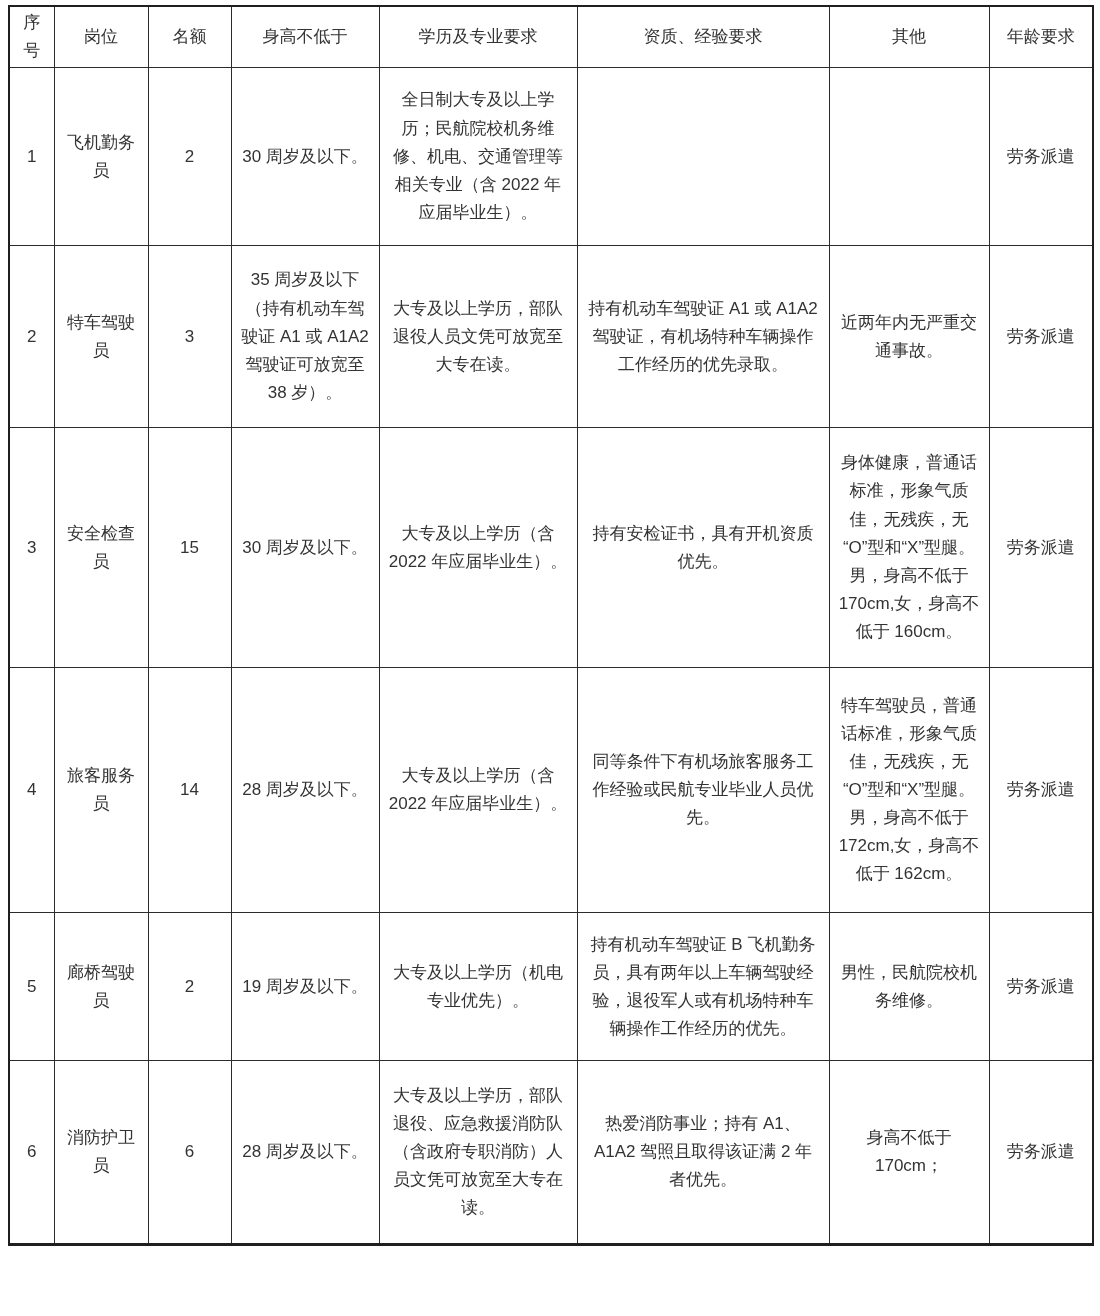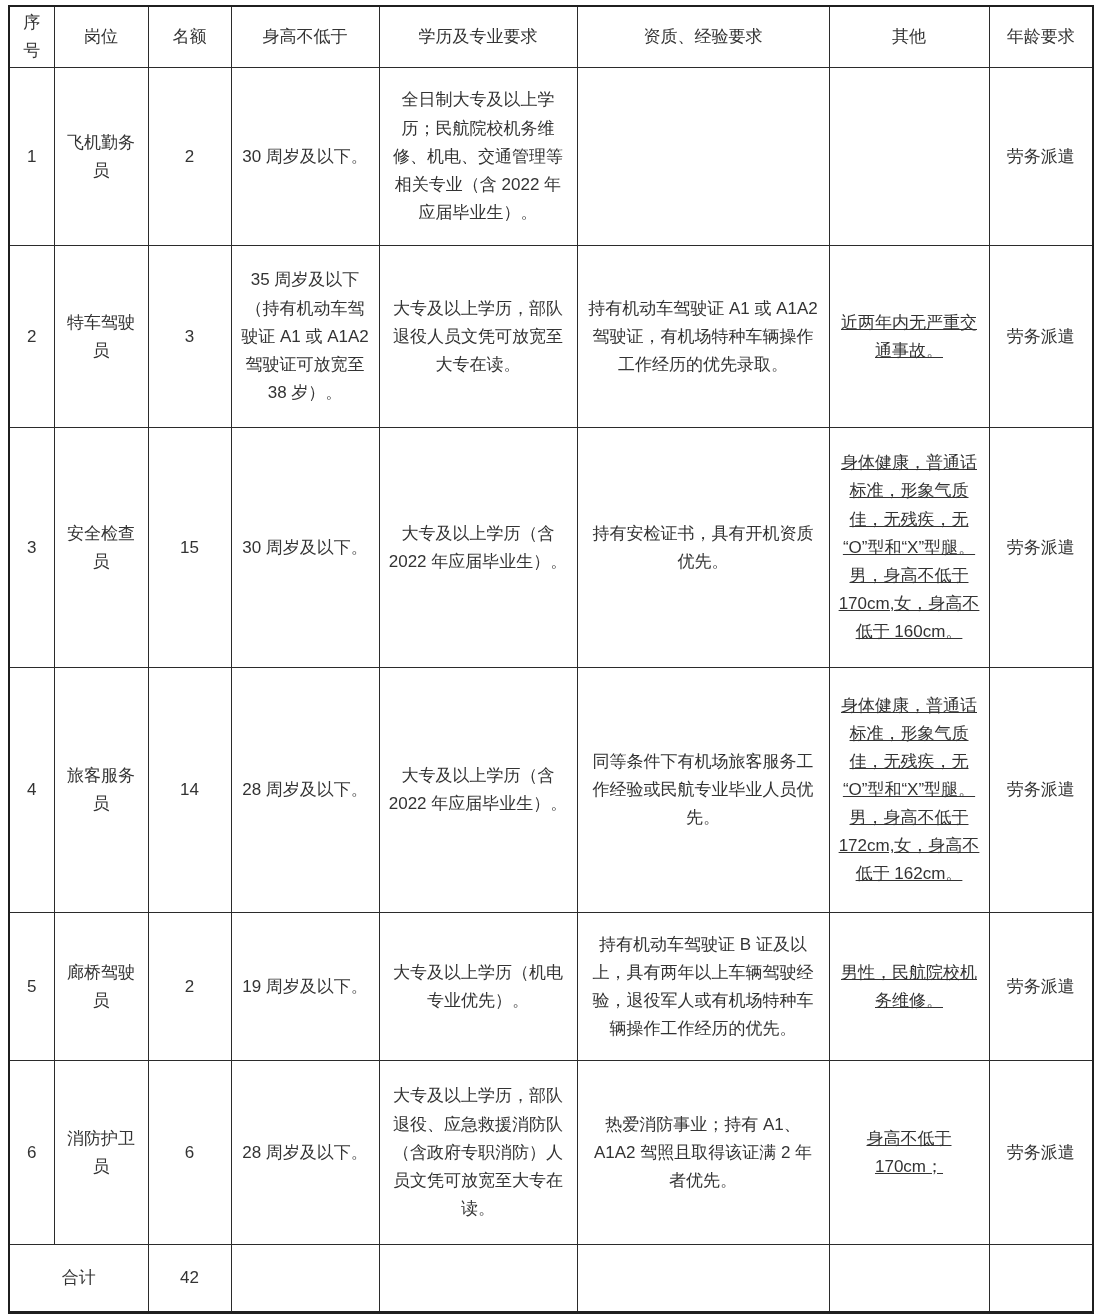--- a/index.html
+++ b/index.html
@@ -39,21 +39,21 @@
   col.w4 { width: 148px; }
   col.w5 { width: 198px; }
   col.w6 { width: 252px; }
   col.w7 { width: 160px; }
   col.w8 { width: 104px; }
   
   td.c2 { padding-left: 14px; padding-right: 14px; margin-left: 28px; }
   td.c4 { padding-left: 14px; padding-right: 14px; }
   td.c5 { padding-left: 24px; padding-right: 24px; }
   td.c6 { padding-left: 18px; padding-right: 18px; margin-left: 24px; }
-  td.c7 { padding-left: 14px; padding-right: 14px; text-decoration: underline; }
+  td.c7 { padding-left: 14px; padding-right: 14px; }
   
   tr.r-head  { height: 56px; padding-left: 18px; }
   tr.r-1     { height: 178px; }
   tr.r-2     { height: 182px; }
   tr.r-3     { height: 240px; }
   tr.r-4     { height: 245px; }
   tr.r-5     { height: 148px; }
   tr.r-6     { height: 184px; }
   tr.r-total { height: 68px; }
   table.job-table { border-bottom-width: 3px; }
@@ -116,47 +116,38 @@
         <td class="c7">身体健康，普通话标准，形象气质佳，无残疾，无“O”型和“X”型腿。男，身高不低于 170cm,女，身高不低于 160cm。</td>
         <td class="c8">劳务派遣</td>
       </tr>
       <tr class="r-4 data-row">
         <td class="c1">4</td>
         <td class="c2">旅客服务员</td>
         <td class="c3">14</td>
         <td class="c4">28 周岁及以下。</td>
         <td class="c5">大专及以上学历（含 2022 年应届毕业生）。</td>
         <td class="c6">同等条件下有机场旅客服务工作经验或民航专业毕业人员优先。</td>
-        <td class="c7">身体健康，普通话标准，形象气质佳，无残疾，无“O”型和“X”型腿。男，身高不低于 172cm,女，身高不低于 162cm。</td>
+        <td class="c7">特车驾驶员，普通话标准，形象气质佳，无残疾，无“O”型和“X”型腿。男，身高不低于 172cm,女，身高不低于 162cm。</td>
         <td class="c8">劳务派遣</td>
       </tr>
       <tr class="r-5 data-row">
         <td class="c1">5</td>
         <td class="c2">廊桥驾驶员</td>
         <td class="c3">2</td>
         <td class="c4">19 周岁及以下。</td>
         <td class="c5">大专及以上学历（机电专业优先）。</td>
-        <td class="c6">持有机动车驾驶证 B 证及以上，具有两年以上车辆驾驶经验，退役军人或有机场特种车辆操作工作经历的优先。</td>
+        <td class="c6">持有机动车驾驶证 B 飞机勤务员，具有两年以上车辆驾驶经验，退役军人或有机场特种车辆操作工作经历的优先。</td>
         <td class="c7">男性，民航院校机务维修。</td>
         <td class="c8">劳务派遣</td>
       </tr>
       <tr class="r-6 data-row">
         <td class="c1">6</td>
         <td class="c2">消防护卫员</td>
         <td class="c3">6</td>
         <td class="c4">28 周岁及以下。</td>
         <td class="c5">大专及以上学历，部队退役、应急救援消防队（含政府专职消防）人员文凭可放宽至大专在读。</td>
         <td class="c6">热爱消防事业；持有 A1、A1A2 驾照且取得该证满 2 年者优先。</td>
         <td class="c7">身高不低于 170cm；</td>
         <td class="c8">劳务派遣</td>
       </tr>
-      <tr class="r-total">
-        <td colspan="2">合计</td>
-        <td class="c3">42</td>
-        <td class="c4"></td>
-        <td class="c5"></td>
-        <td class="c6"></td>
-        <td class="c7"></td>
-        <td class="c8"></td>
-      </tr>
     </tbody>
   </table>
 </div>
 
 </body></html>

